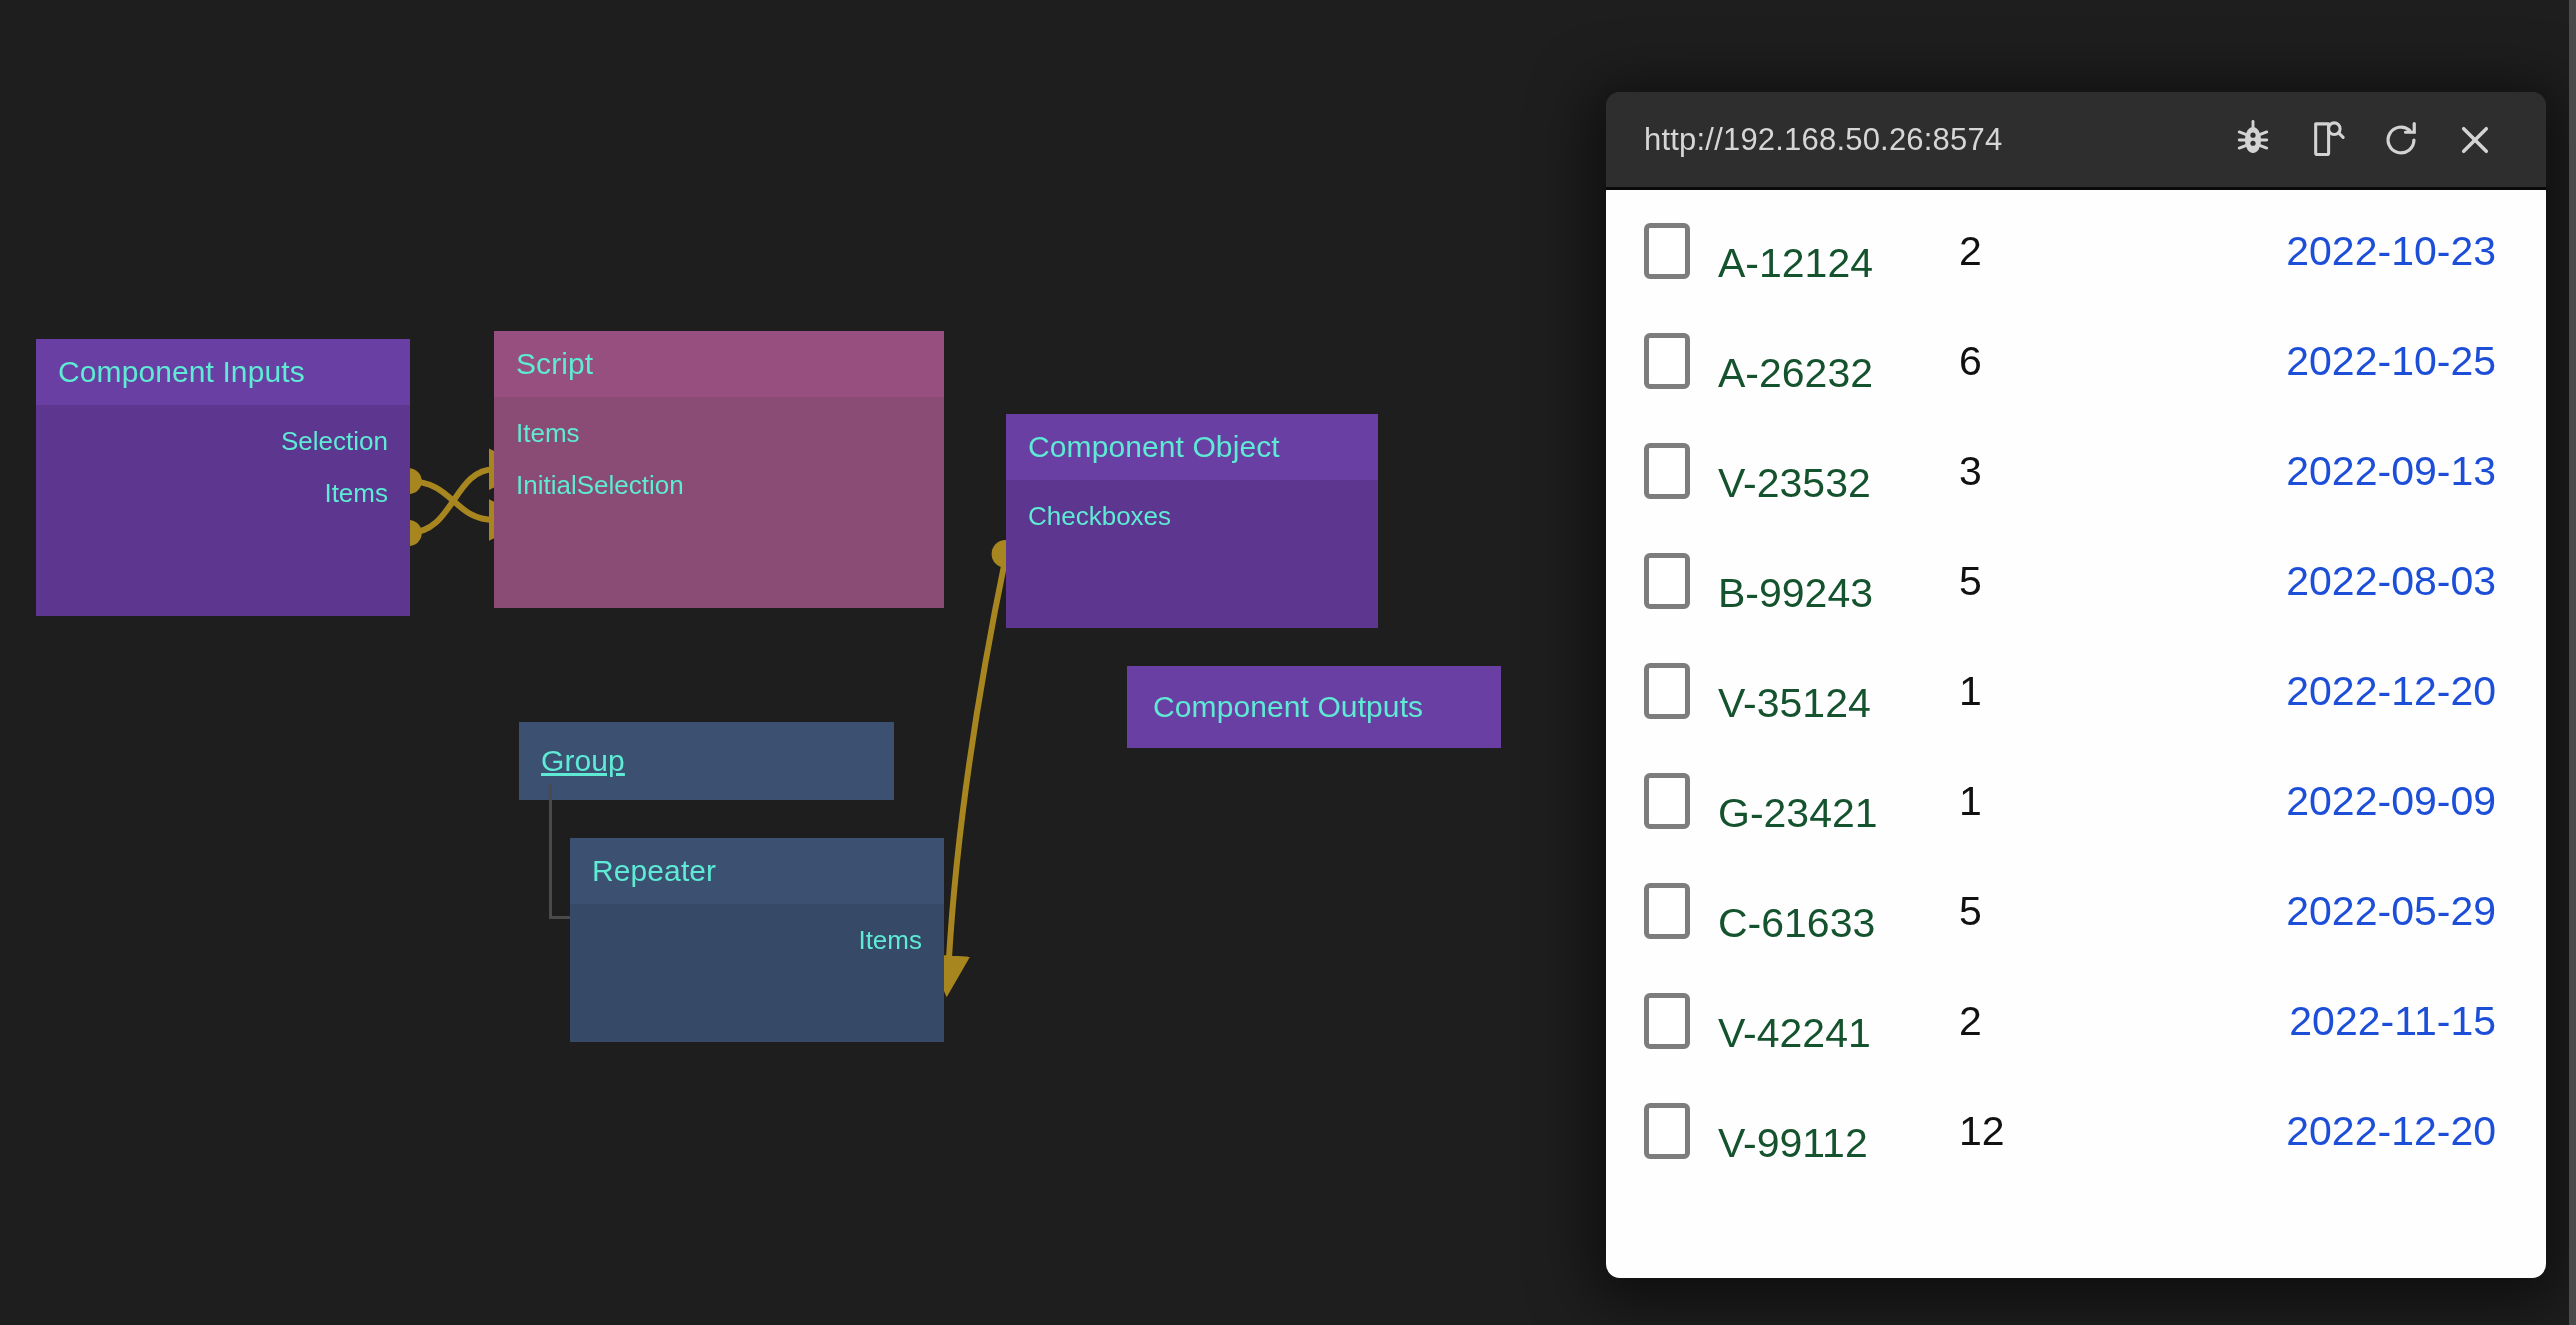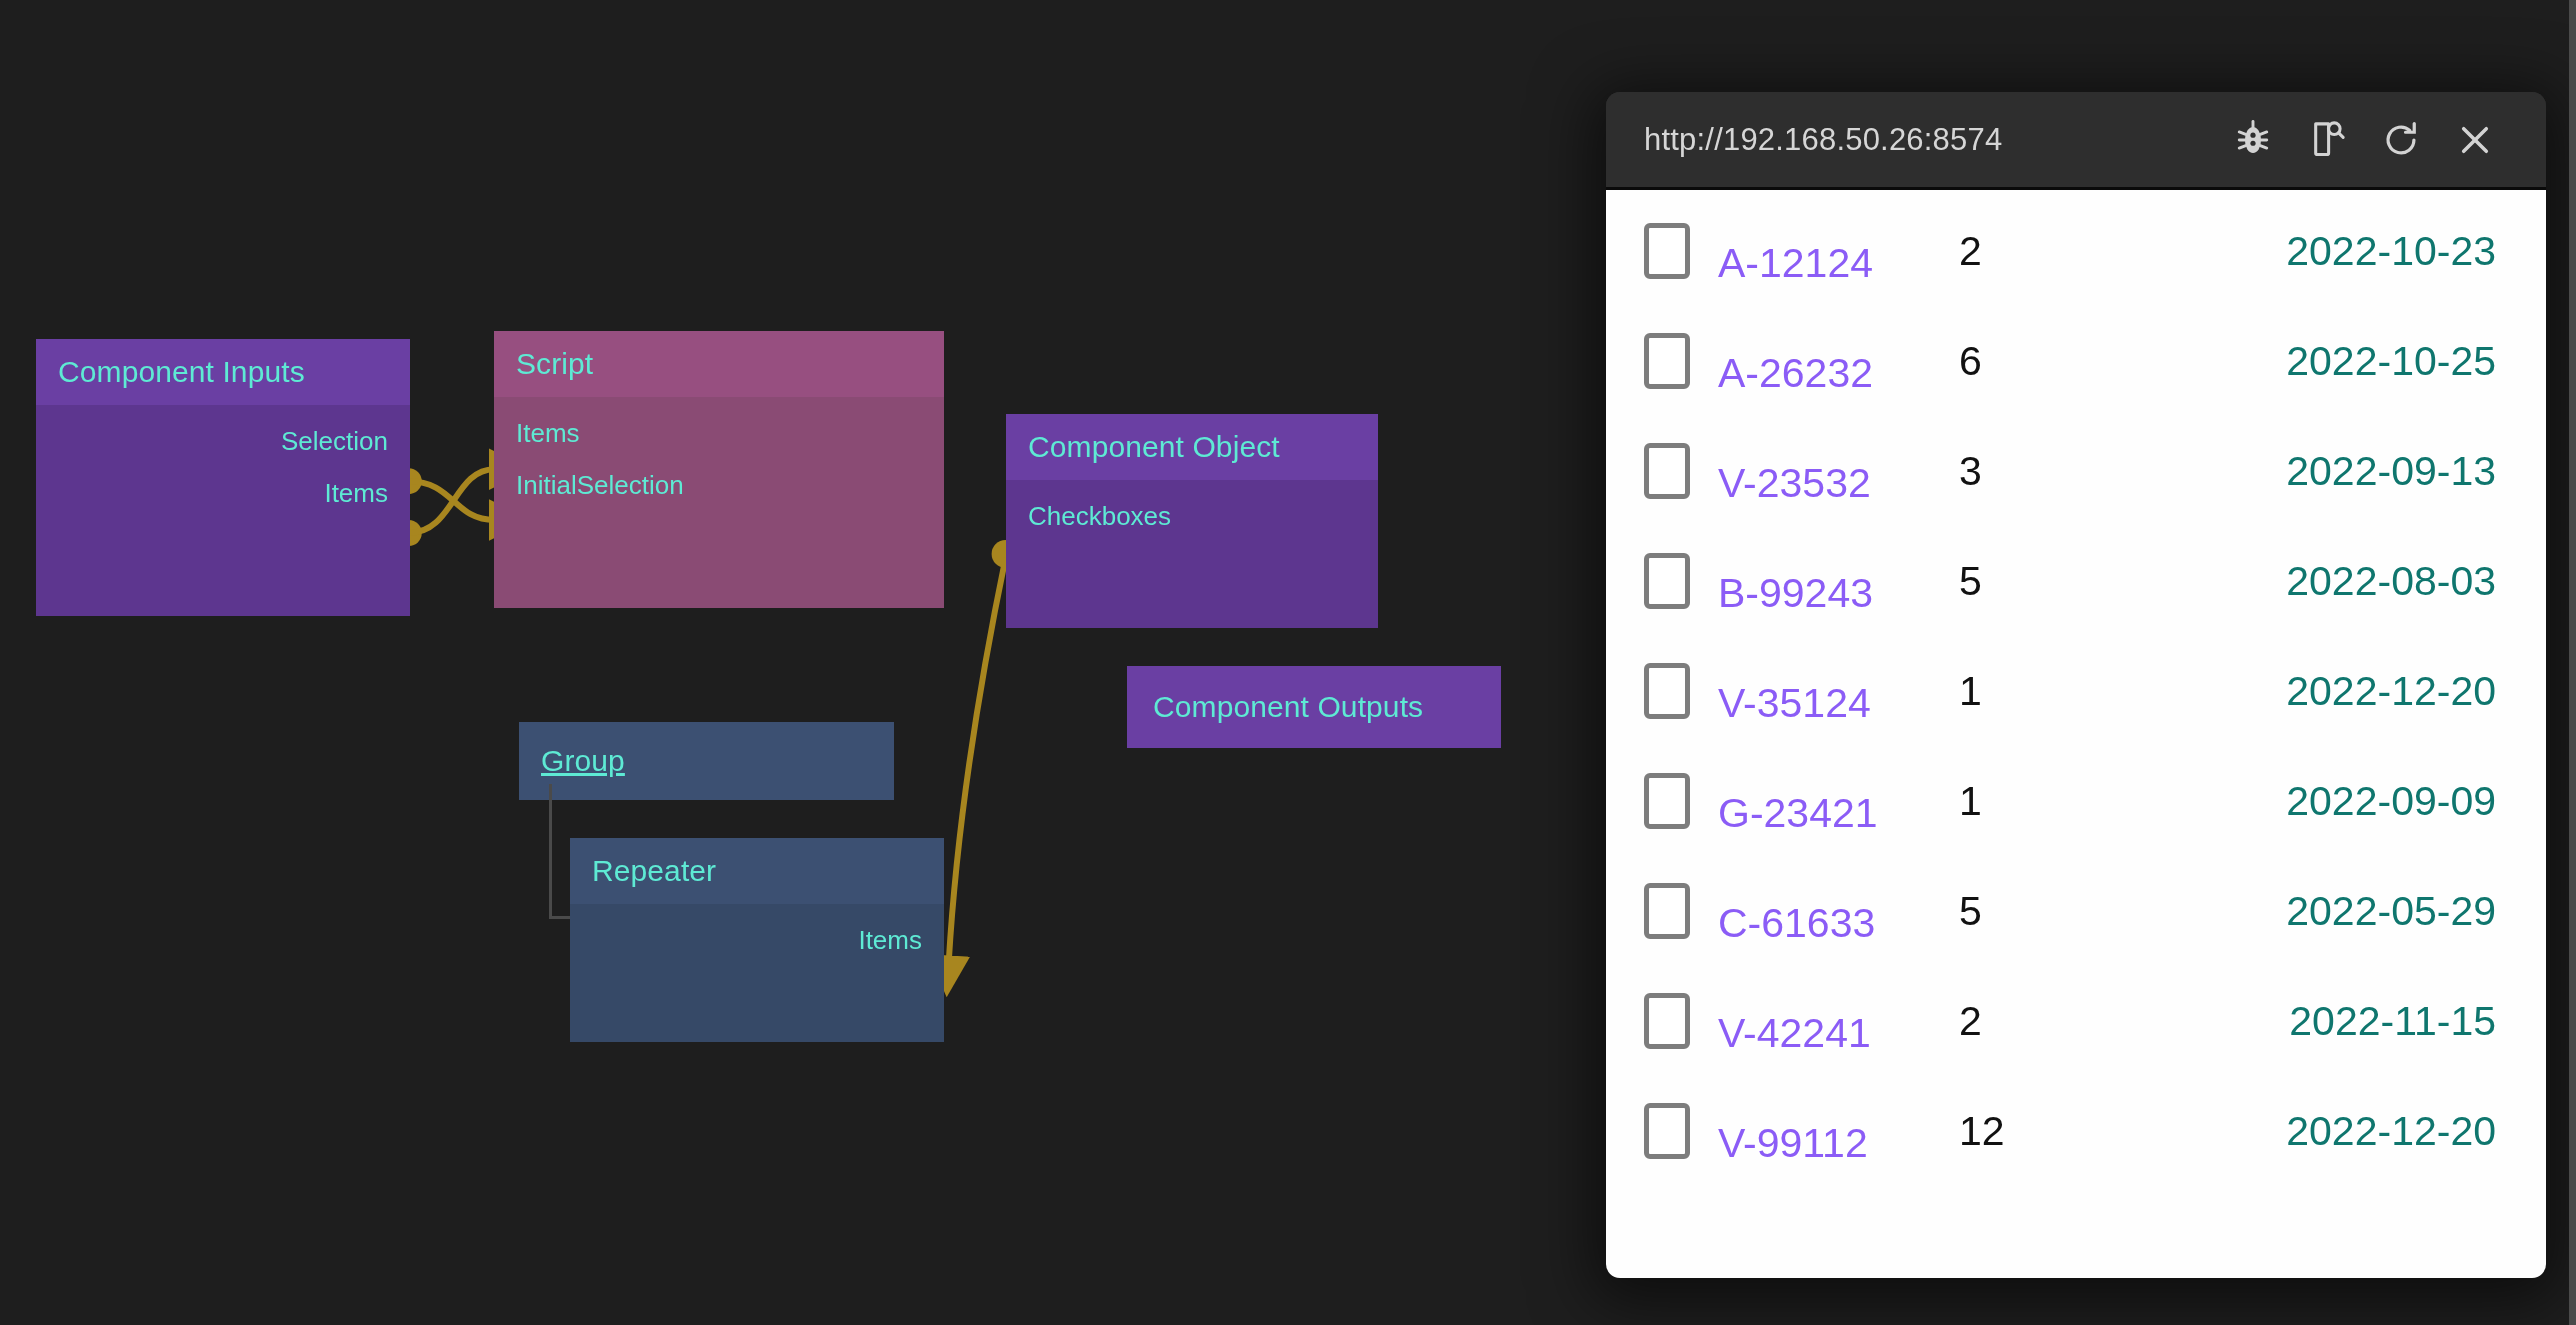--- a/index.html
+++ b/index.html
@@ -158,33 +158,33 @@
     height: 56px;
     border: 5px solid #7d7d7d;
     border-radius: 6px;
     background: #fff;
     box-sizing: border-box;
   }
   .c-id {
     flex: 0 0 269px;
     padding-left: 28px;
     font-size: 41px;
-    color: #8b5cf6;
+    color: #14532d;
     box-sizing: border-box;
     margin-top: 24px;
   }
   .c-qty {
     flex: 0 0 269px;
     font-size: 41px;
     color: #111;
   }
   .c-date {
     flex: 1 1 auto;
     font-size: 41px;
-    color: #0f766e;
+    color: #1d4ed8;
     text-align: right;
     padding-right: 50px;
   }
 
   
   #window-scrollbar {
     position: absolute;
     right: 0; top: 0;
     width: 7px; height: 1325px;
     background: #4a4a4a;

